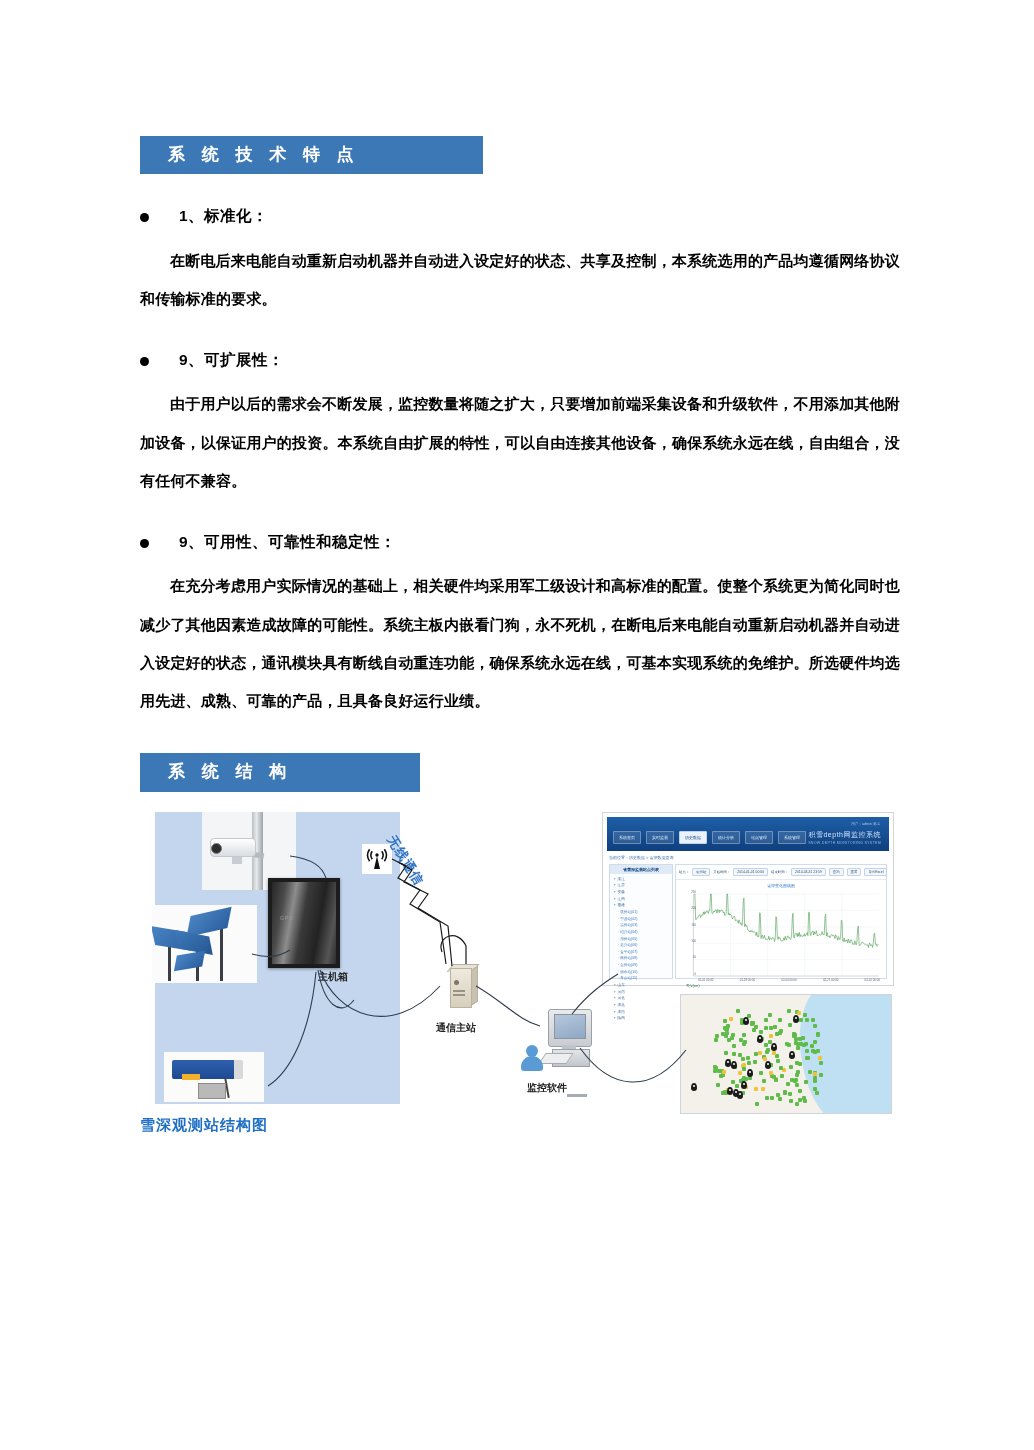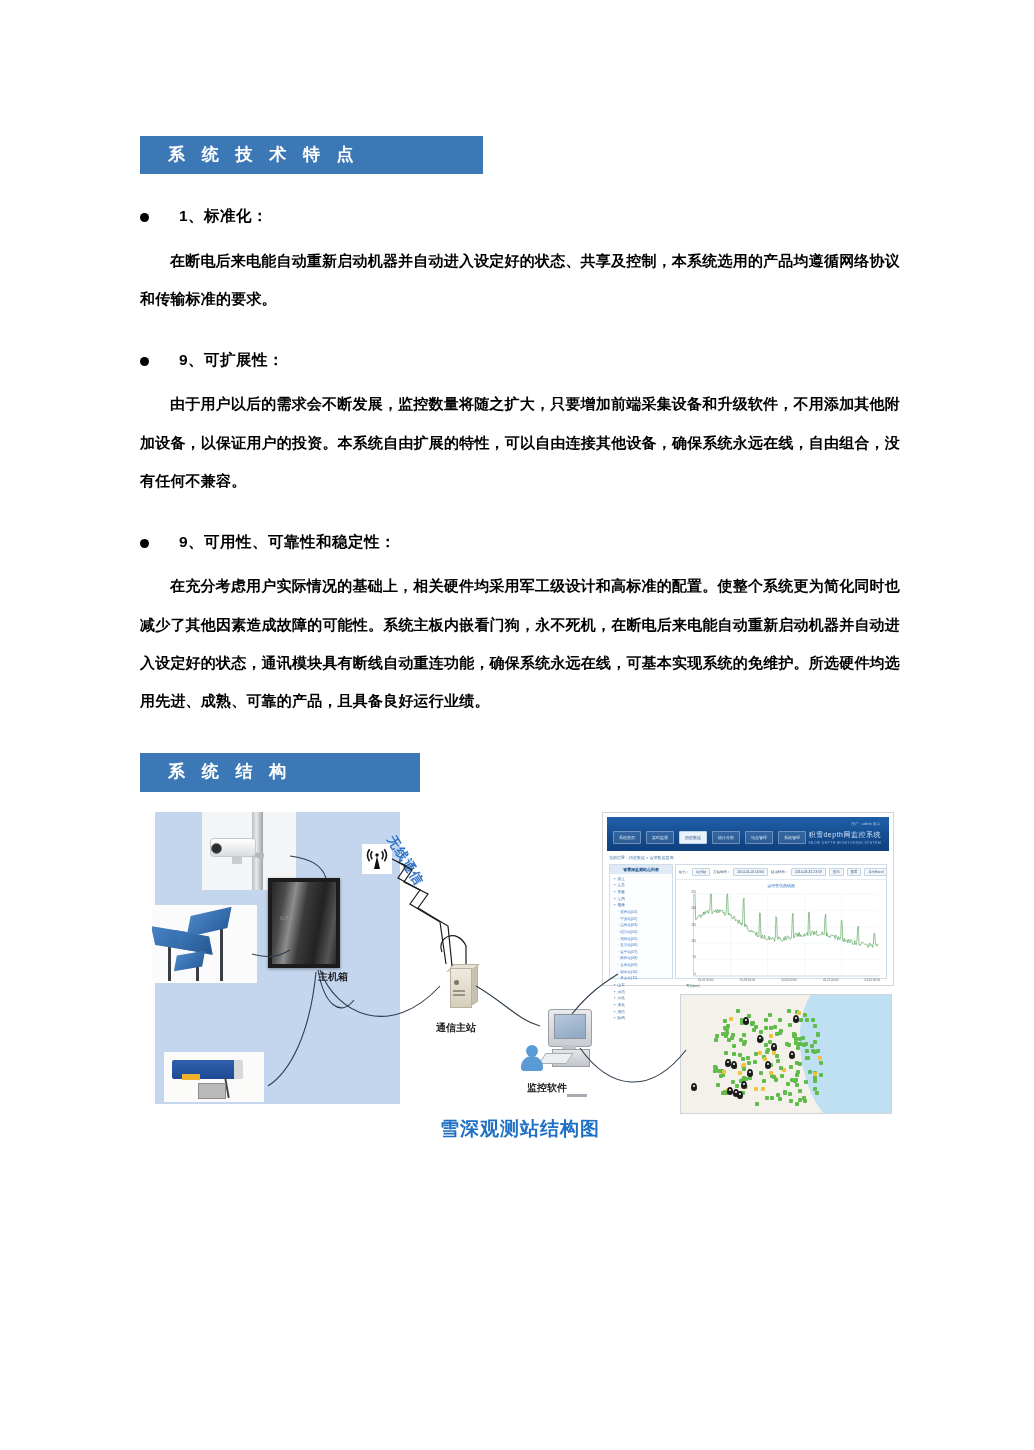--- a/index.html
+++ b/index.html
@@ -331,21 +331,21 @@
   .pin::after {
     content: ""; position: absolute; left: 2px; top: 2px; width: 2px; height: 2px;
     background: #fff; border-radius: 50%;
   }
 
   
   .wires { position: absolute; left: 0; top: 0; width: 760px; height: 305px; pointer-events: none; }
 
   .caption {
     position: absolute; left: 0; top: 312px; width: 760px;
-    text-align: center; color: #1f6fc4; font-weight: bold; font-size: 19px;
+    text-align: left; color: #1f6fc4; font-weight: bold; font-size: 15px;
     letter-spacing: 1px;
   }
 </style>
 </head>
 <body>
 
 <div class="page">
   <div class="content">
 
     <div class="banner banner-1">系 统 技 术 特 点</div>

